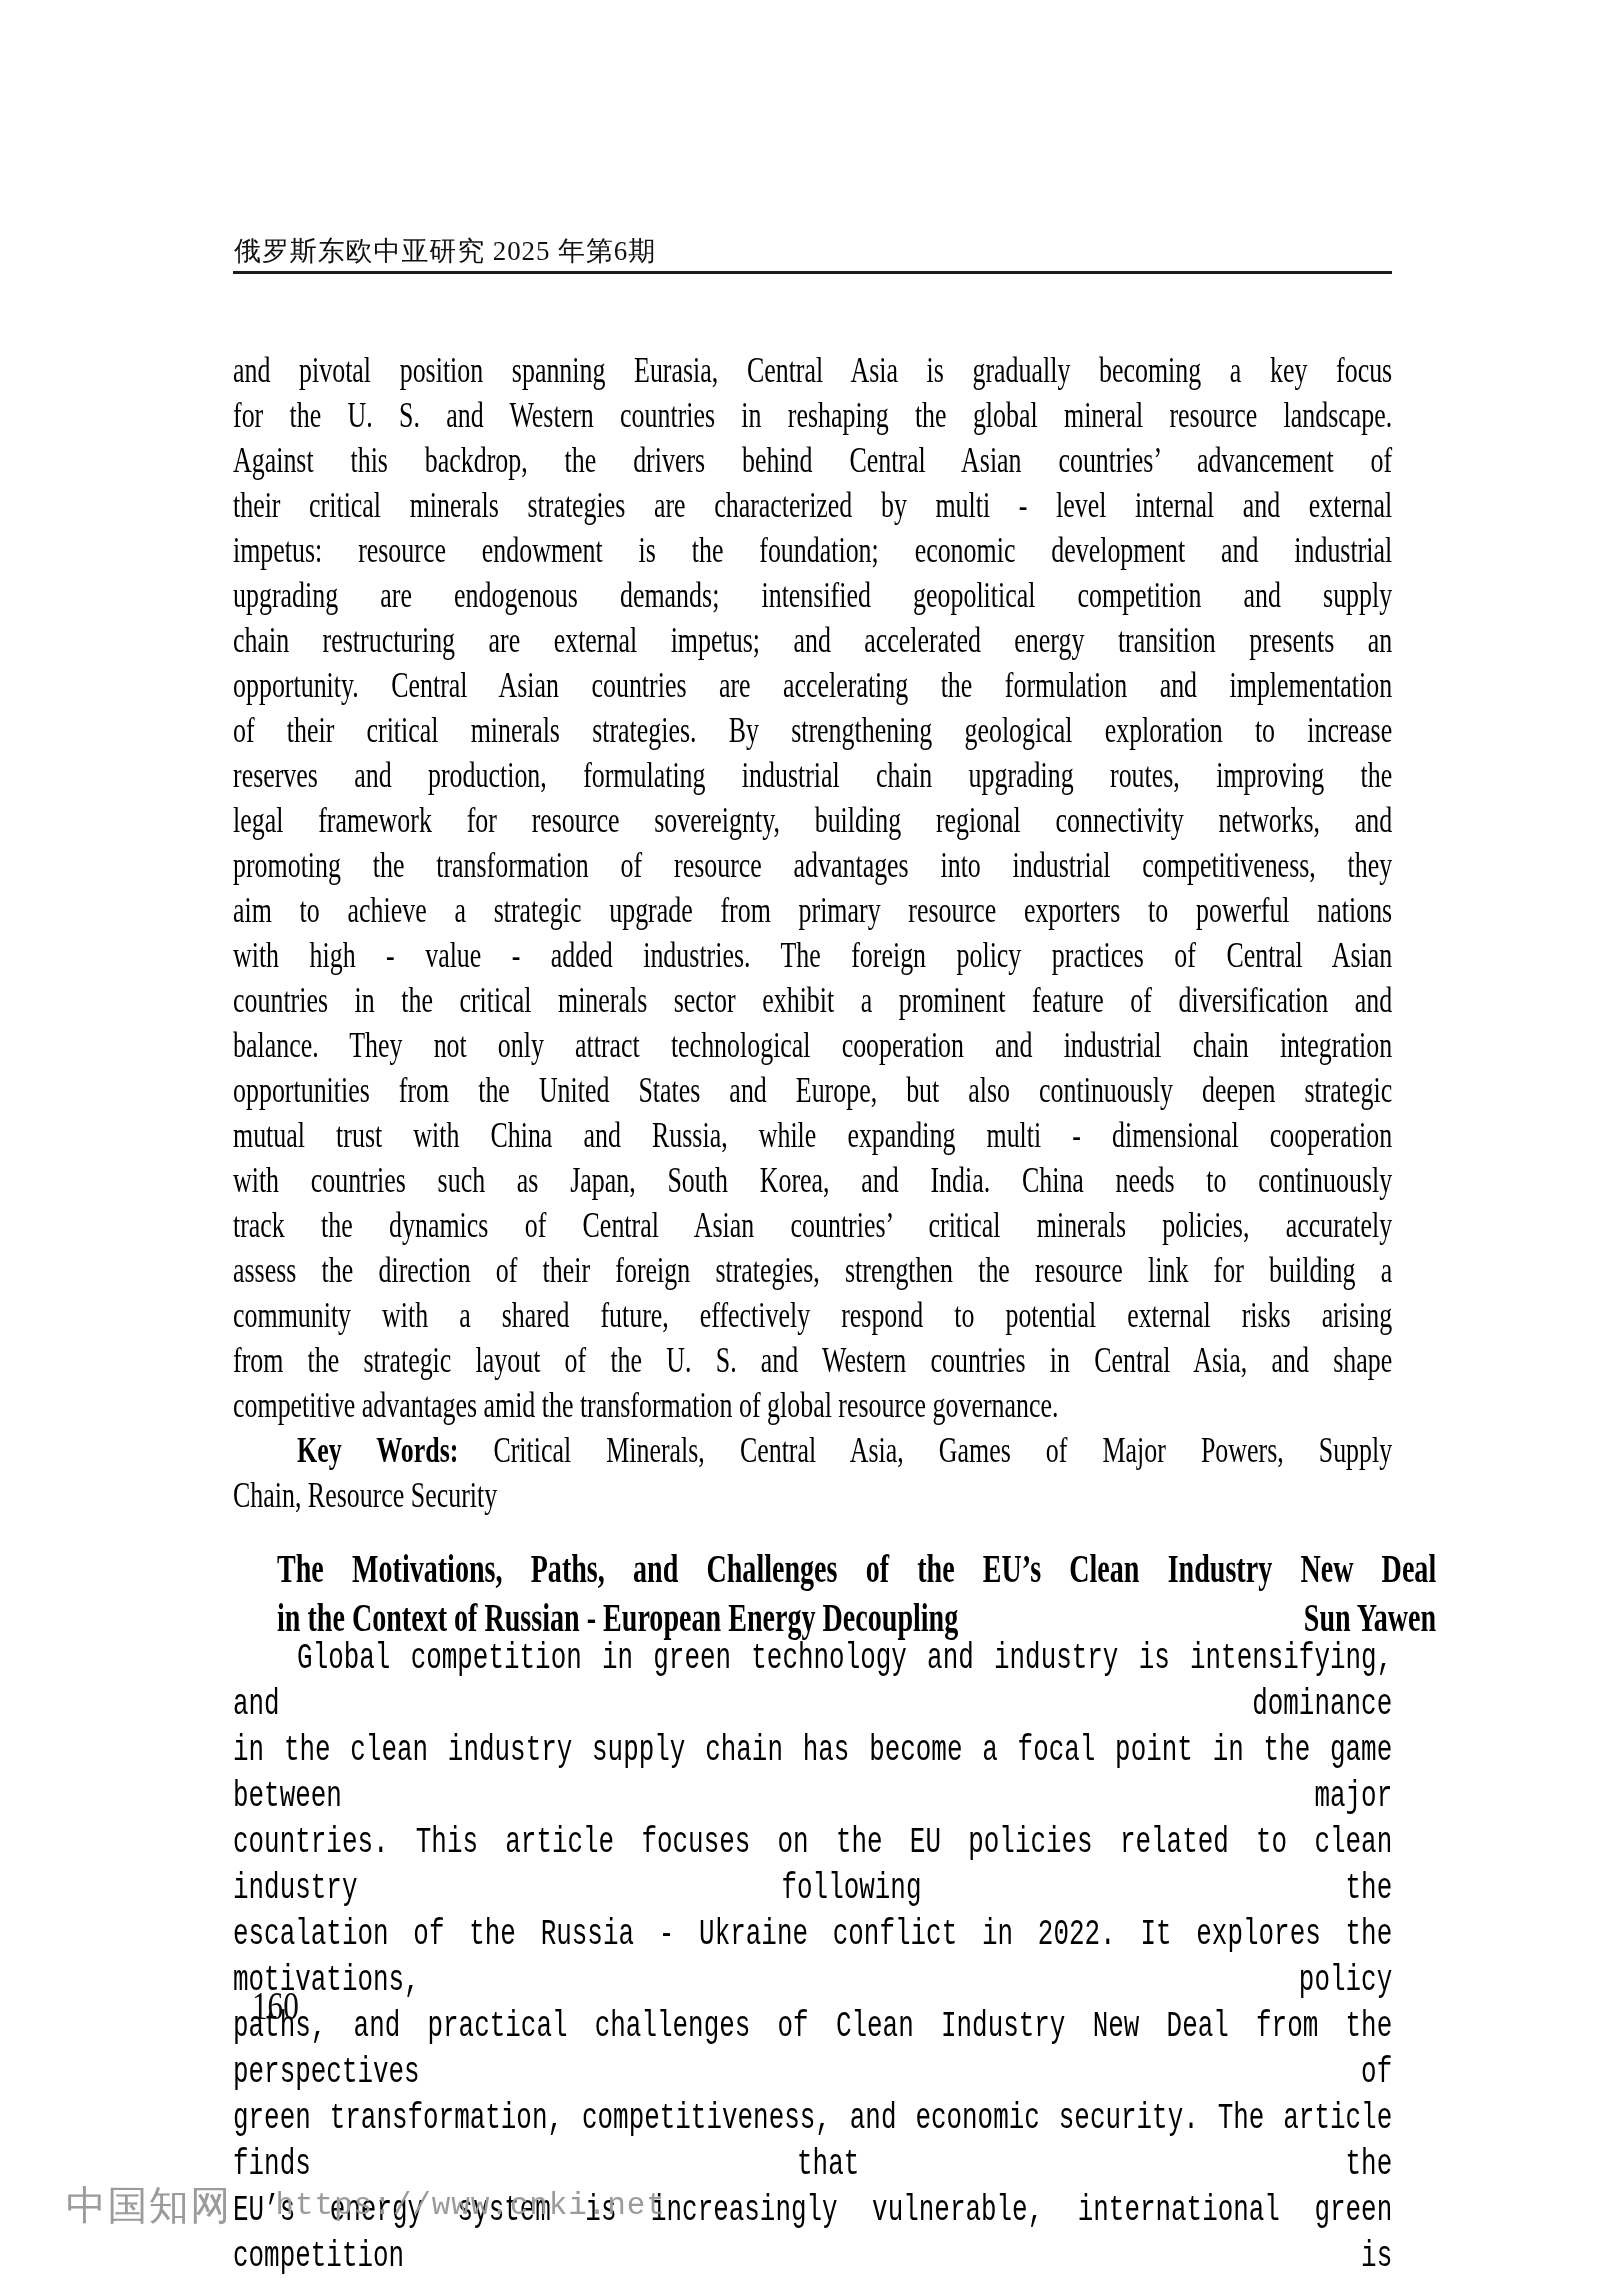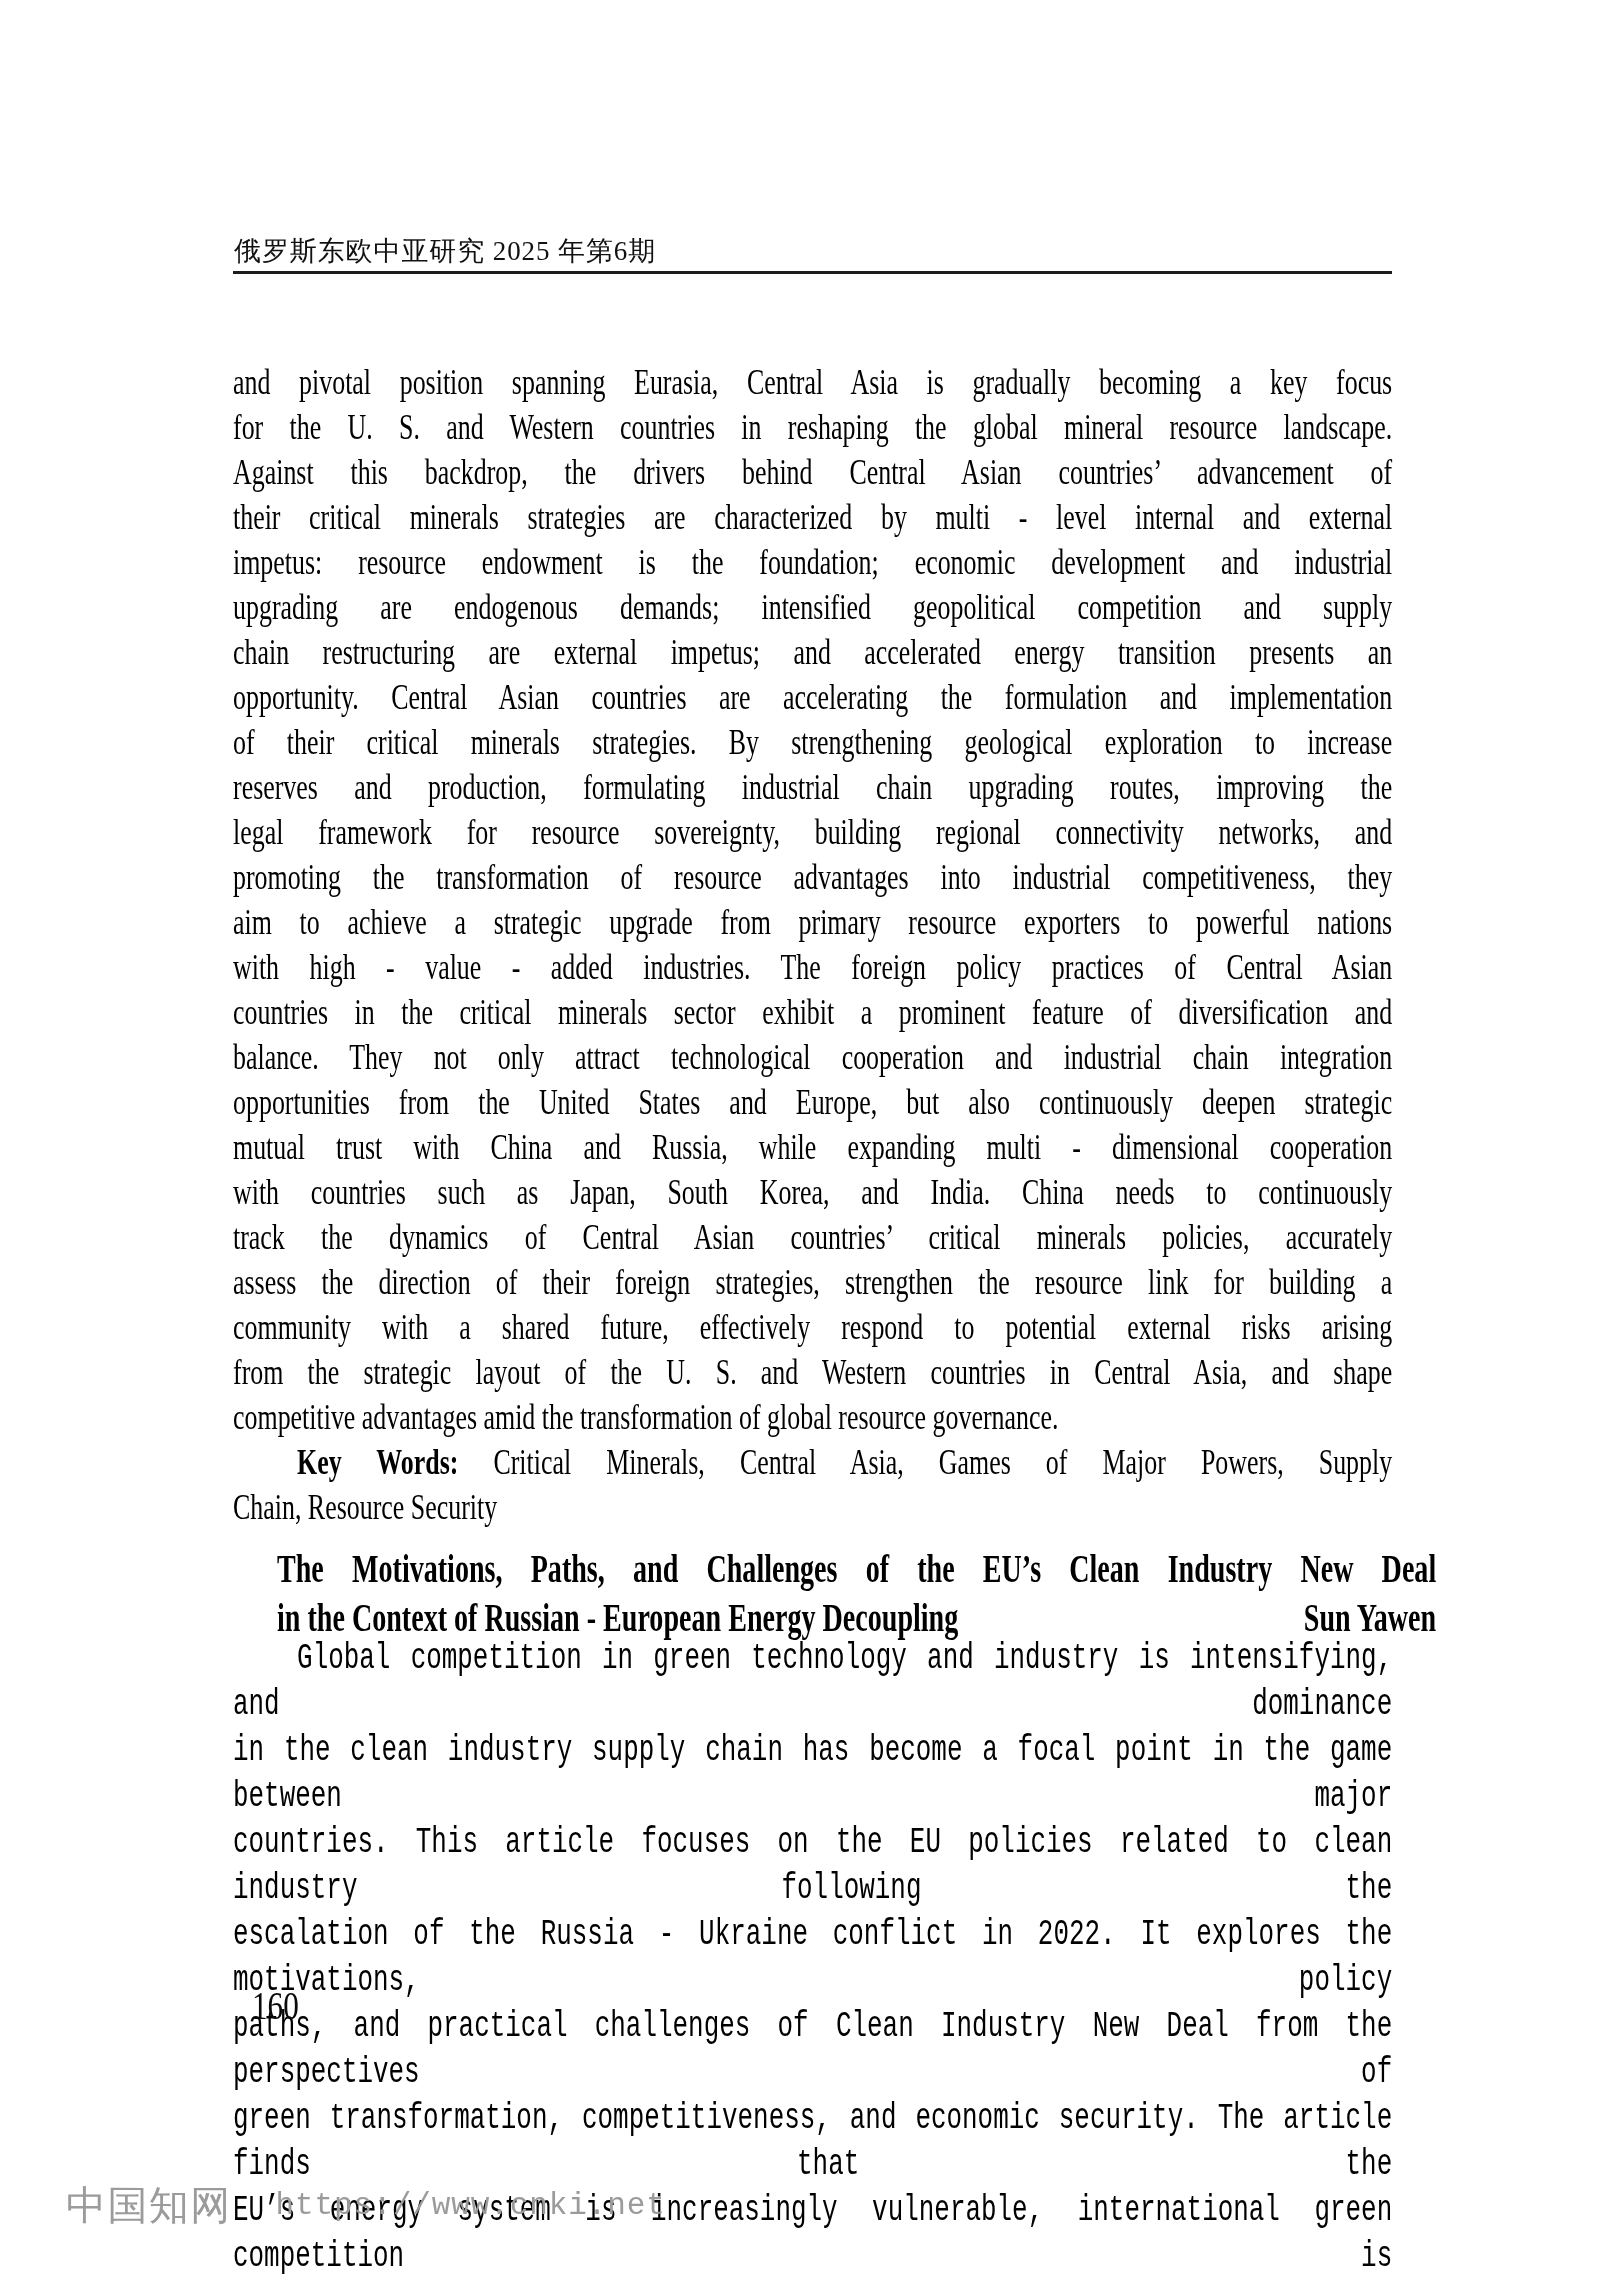--- a/index.html
+++ b/index.html
@@ -23,21 +23,21 @@
   .rule {
     position: absolute;
     left: 233px;
     top: 271px;
     width: 1159px;
     height: 3.3px;
     background: #1c1c1c;
   }
   .block { position: absolute; left: 233px; width: 1159px; }
   .cond  { width: 1610px; transform: scaleX(0.72); transform-origin: 0 0; }
-  .abs-block   { top: 360px; }
+  .abs-block   { top: 348px; }
   .title-block { top: 1544px; margin-left: 44px; }
   .para2-block { top: 1636px; font-family: Liberation Mono, monospace; }
 
   .ln  { font-size: 36px; line-height: 45px; white-space: normal; }
   .ln2 { font-size: 36px; line-height: 46px; white-space: normal; }
   .just { text-align: justify; text-align-last: justify; }
   .indent { text-indent: 89px; }
   .bold { font-weight: bold; }
 
   .tl {

